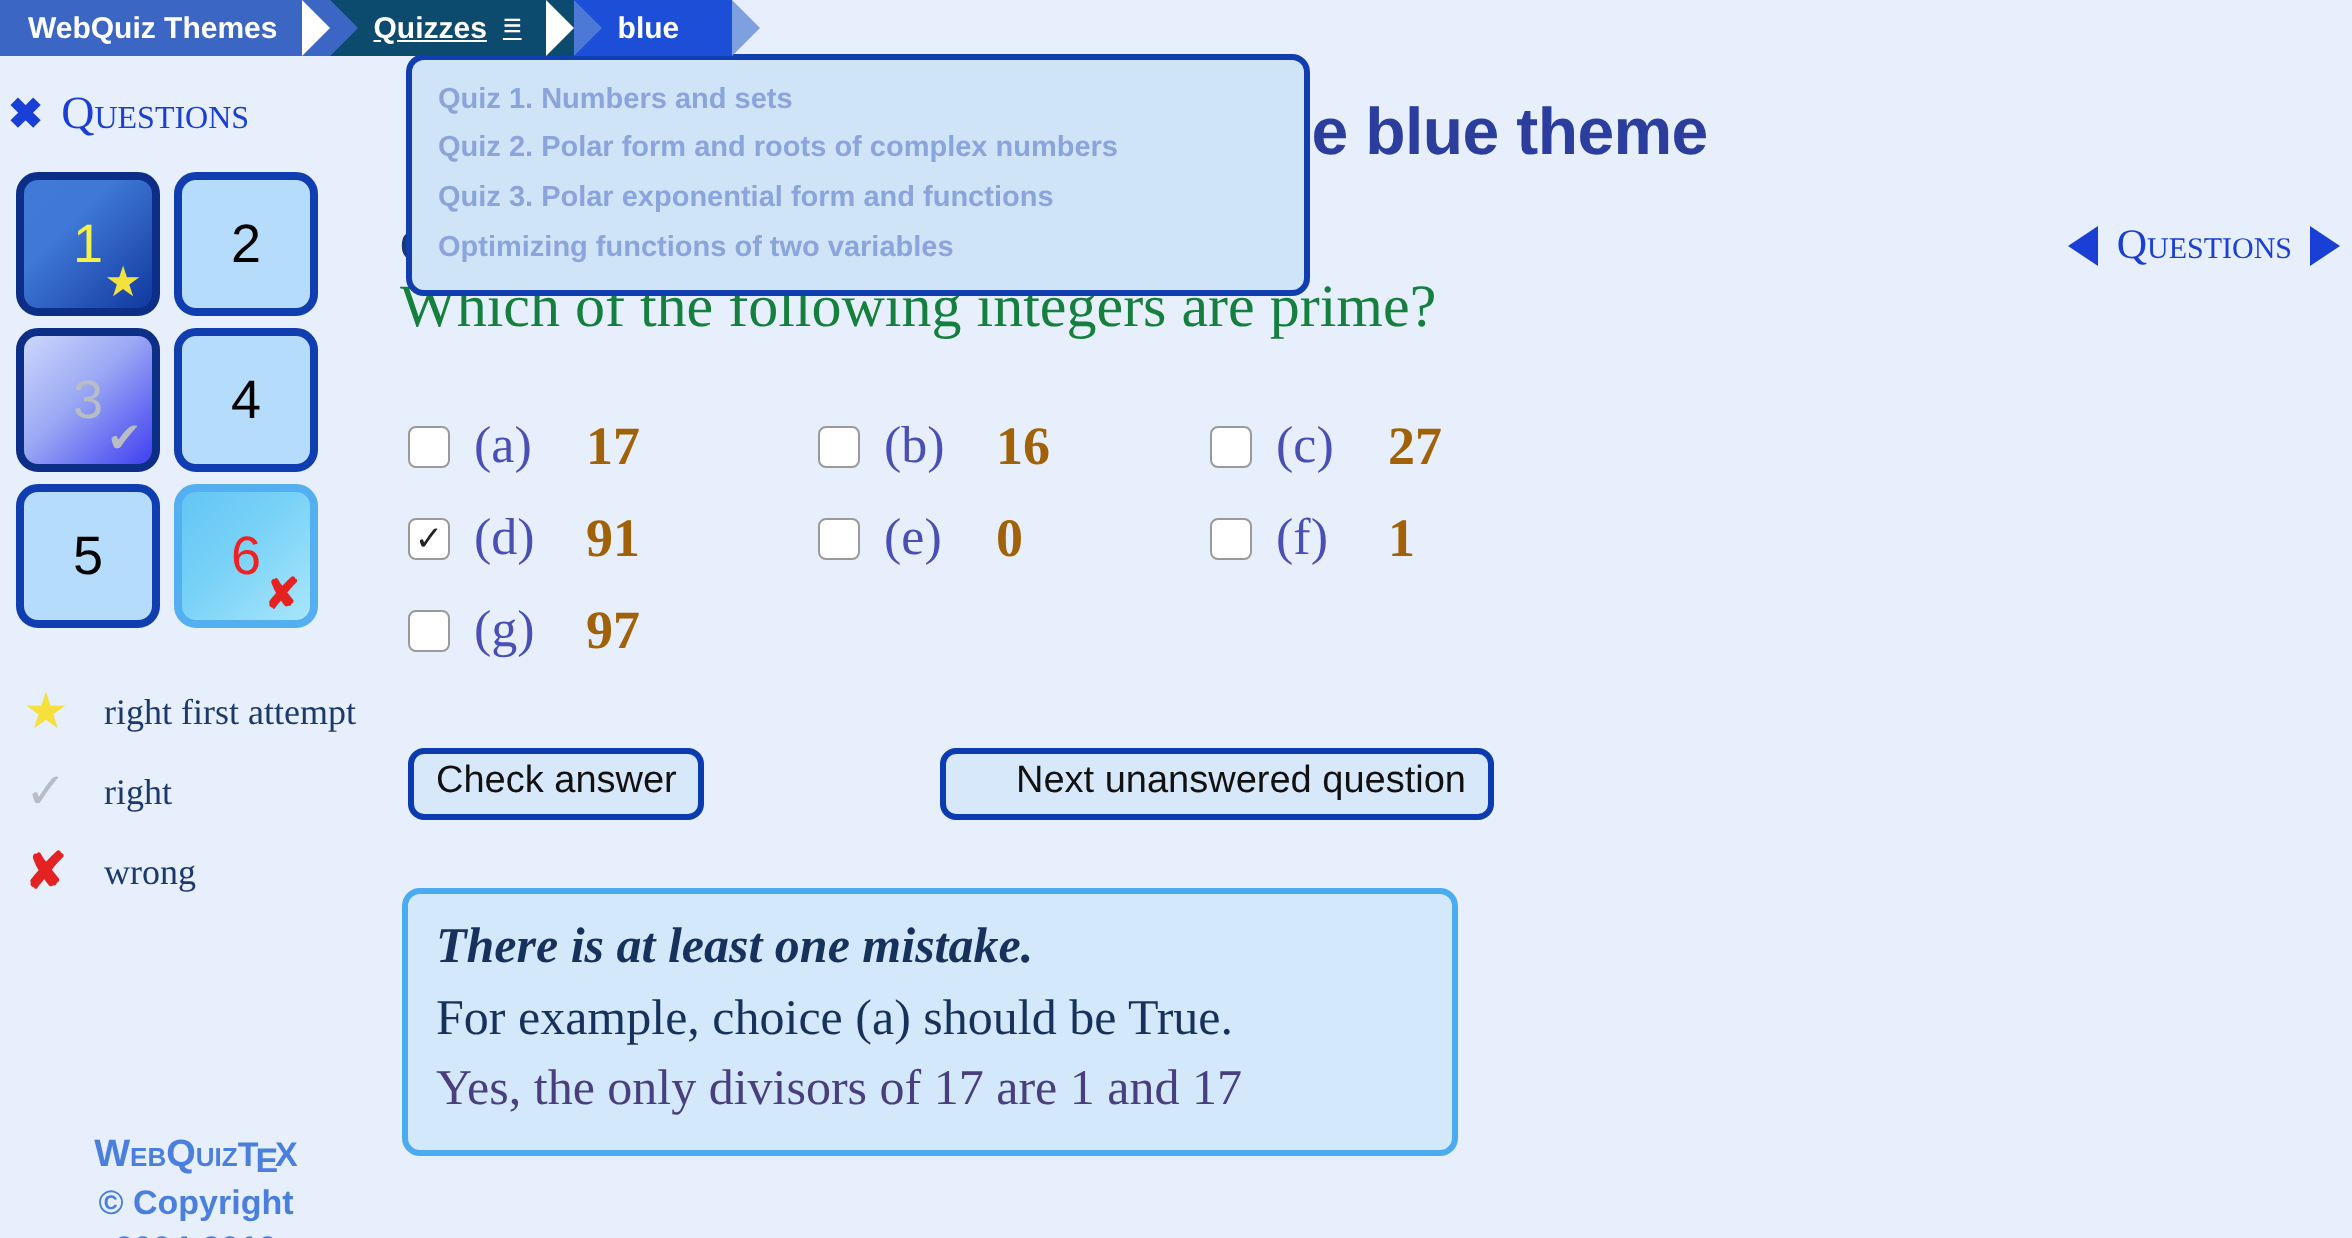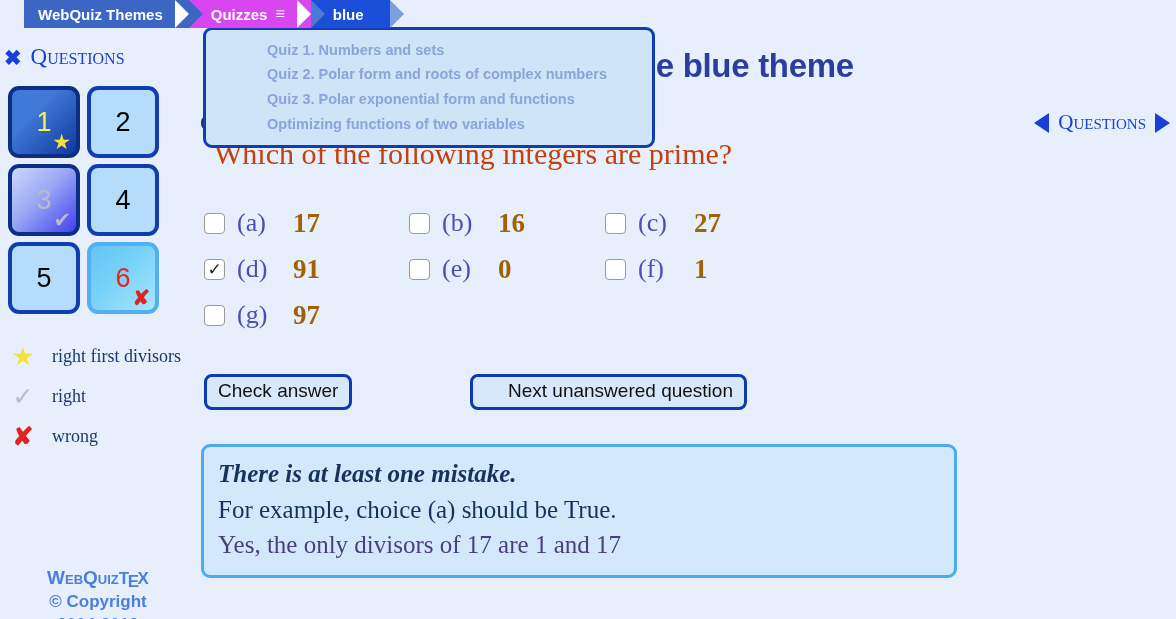--- a/index.html
+++ b/index.html
@@ -12,36 +12,35 @@
     overflow: hidden;
     position: relative;
   }
 
   
   #breadcrumb-bar {
     position: absolute; top: 0; left: 0;
     width: 1048px; height: 28px;
     display: flex; align-items: flex-end;
     z-index: 30;
-    padding-left: 24px;
   }
   .crumb {
     position: relative;
     display: flex; align-items: center;
     color: #ffffff;
     font-weight: bold;
     font-size: 15px;
     padding-left: 14px;
     padding-right: 26px;
     height: 28px;
     box-sizing: border-box;
     white-space: nowrap;
   }
   .crumb.c1 { background: #3b66c4; }
-  .crumb.c2 { background: #d946ef; padding-left: 22px; }
+  .crumb.c2 { background: #0c4a6e; padding-left: 22px; text-decoration: underline; }
   .crumb.c3 { background: #1d4ed8; padding-left: 22px; }
   .crumb::after {
     content: "";
     position: absolute;
     right: -14px; top: 0;
     width: 0; height: 0;
     border-top: 14px solid transparent;
     border-bottom: 14px solid transparent;
     border-left: 14px solid currentColor;
     z-index: 2;
@@ -80,21 +79,20 @@
     z-index: 25;
     box-sizing: border-box;
   }
   .dropdown-item {
     color: #8ba4db;
     font-weight: bold;
     font-size: 14.5px;
     padding: 1.5px 0 1.5px 13px;
     line-height: 1.5;
     white-space: nowrap;
-    margin-left: 48px;
   }
 
   
   #page-title {
     position: absolute;
     left: 616px; top: 47px;
     font-size: 33px;
     font-weight: bold;
     color: #2b3e9e;
     letter-spacing: -0.3px;
@@ -251,22 +249,22 @@
 
   #question-label {
     position: absolute; left: 0; top: 110px;
     color: #1b3a6b;
     font-family: "Liberation Serif", serif;
     font-variant: small-caps;
     font-size: 22px;
     z-index: 5;
   }
   #question-text {
-    position: absolute; left: 14px; top: 137px;
-    color: #c2410c;
+    position: absolute; left: 0; top: 137px;
+    color: #15803d;
     font-family: "Liberation Serif", serif;
     font-size: 30px;
     white-space: nowrap;
   }
 
   #answers {
     position: absolute; left: 4px; top: 200px;
     display: grid;
     grid-template-columns: 205px 196px 196px;
     grid-auto-rows: 46px;
@@ -318,21 +316,21 @@
     cursor: pointer;
     white-space: nowrap;
   }
   #check-answer-button { left: 0; top: 0; }
   #next-question-button { left: 266px; top: 0; padding-left: 35px; }
 
   
   #feedback-box {
     position: absolute;
     left: 1px; top: 444px;
-    width: 756px;
+    width: 528px;
     background: #d3e8fa;
     border: 3px solid #4aabf0;
     border-radius: 9px;
     padding: 9px 14px 12px 14px;
     box-sizing: border-box;
   }
   .fb-line {
     font-family: "Liberation Serif", serif;
     font-size: 25px;
     line-height: 1.42;
@@ -400,21 +398,21 @@
     </div>
     <div class="qbtn wrong">
       <span class="qnum">6</span>
       <span class="badge">✘</span>
     </div>
   </div>
 
   <div id="legend">
     <div class="legend-row">
       <span class="legend-sym star-s">★</span>
-      <span class="legend-txt">right first divisors</span>
+      <span class="legend-txt">right first attempt</span>
     </div>
     <div class="legend-row">
       <span class="legend-sym tick-s">✓</span>
       <span class="legend-txt">right</span>
     </div>
     <div class="legend-row">
       <span class="legend-sym cross-s">✘</span>
       <span class="legend-txt">wrong</span>
     </div>
   </div>

